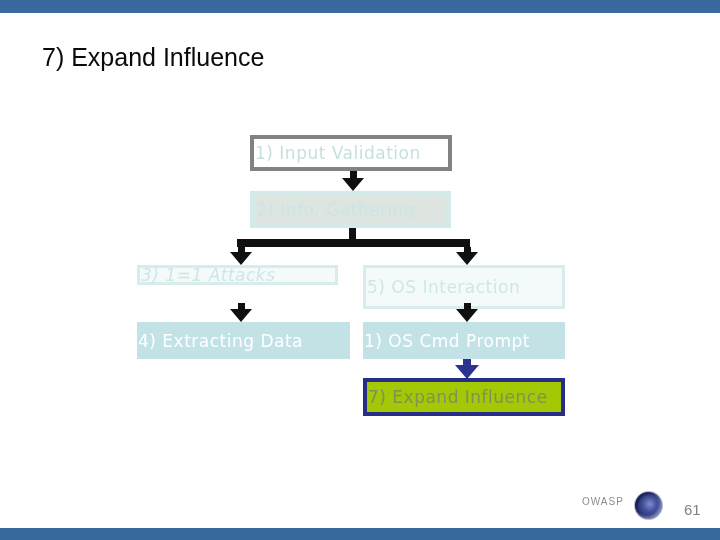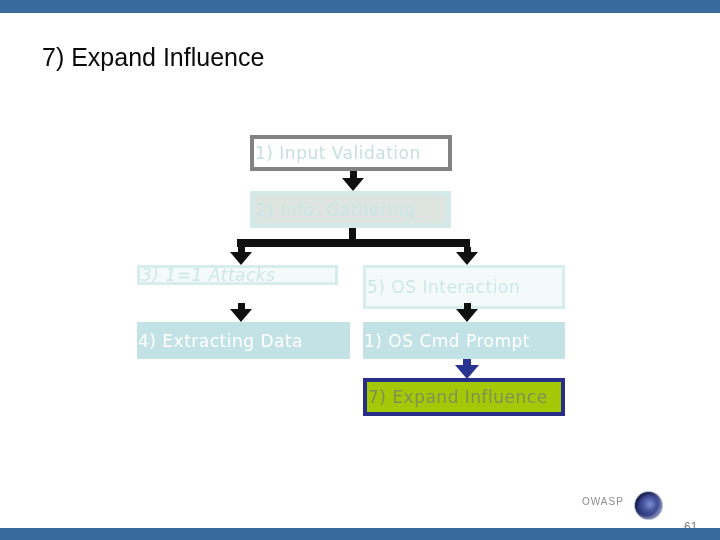--- a/index.html
+++ b/index.html
@@ -124,23 +124,23 @@
     width: 27px; height: 27px;
     border-radius: 50%;
     background: radial-gradient(circle at 55% 45%, #7d8fd0 0%, #46549e 32%, #242c6e 68%, #101540 100%);
     box-shadow:
       inset -2px -2px 3px rgba(200,214,240,0.55),
       inset 2px 2px 3px rgba(0,0,20,0.45),
       0 0 0 1px rgba(120,130,160,0.5);
   }
   .page-number {
     position: absolute;
-    left: 684px; top: 520px;
+    left: 684px; top: 501px;
     font-family: "Liberation Sans", sans-serif;
-    font-size: 12px;
+    font-size: 15px;
     color: #808080;
   }
 </style>
 </head>
 <body>
 
 <div class="slide">
 
   <div class="bar top"></div>
 

